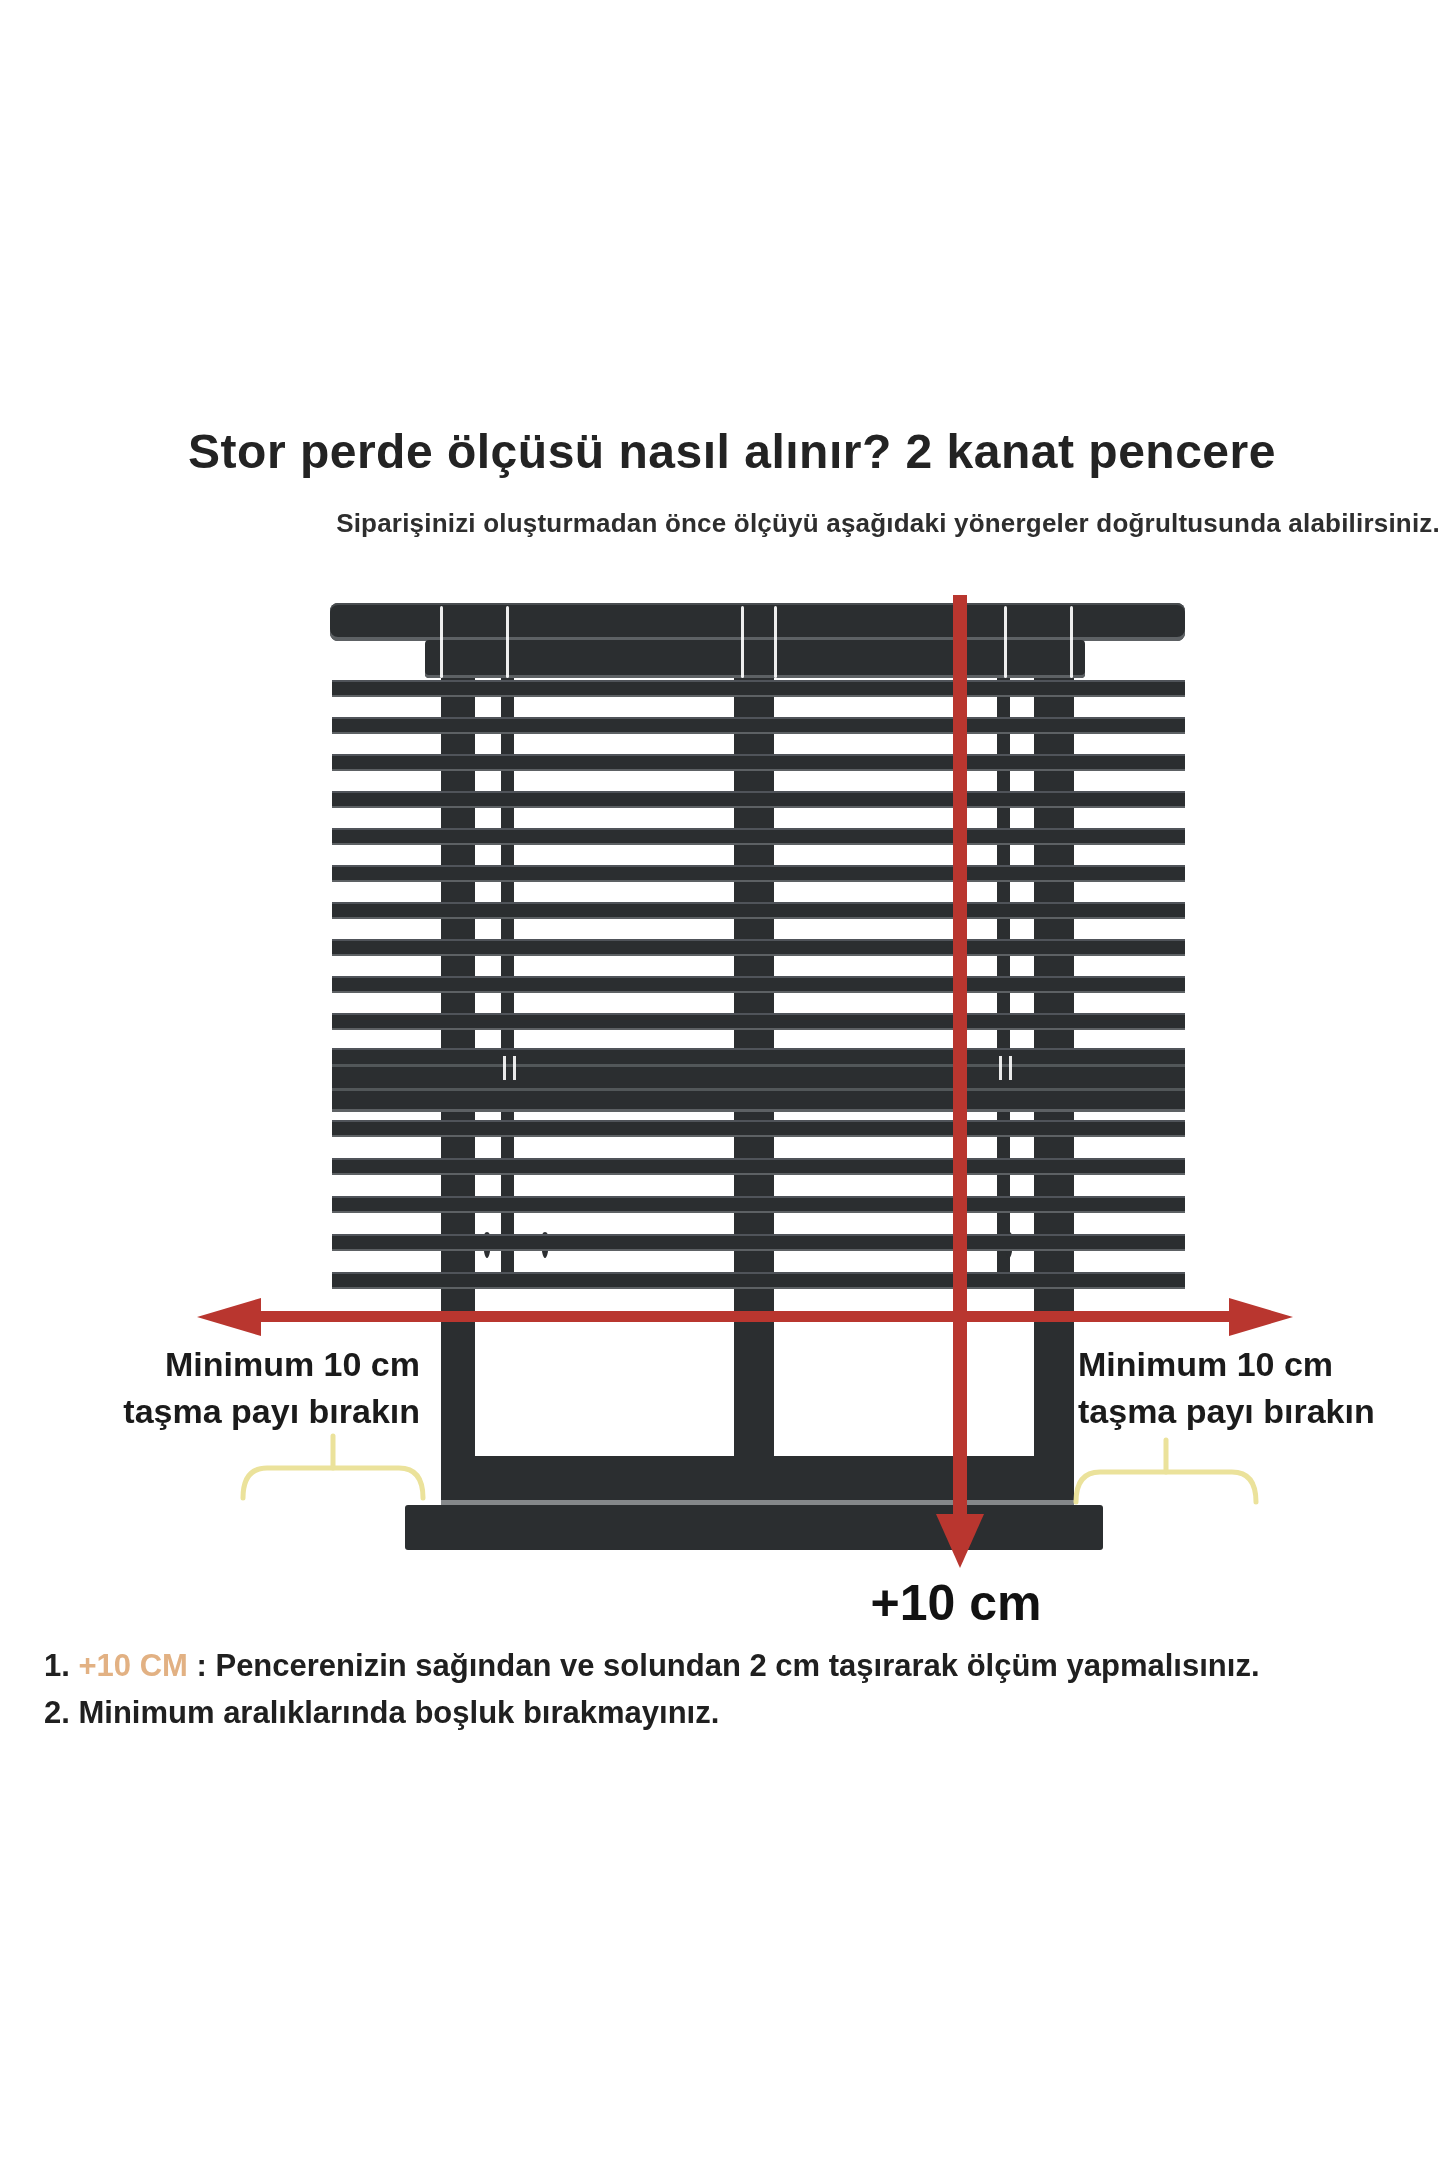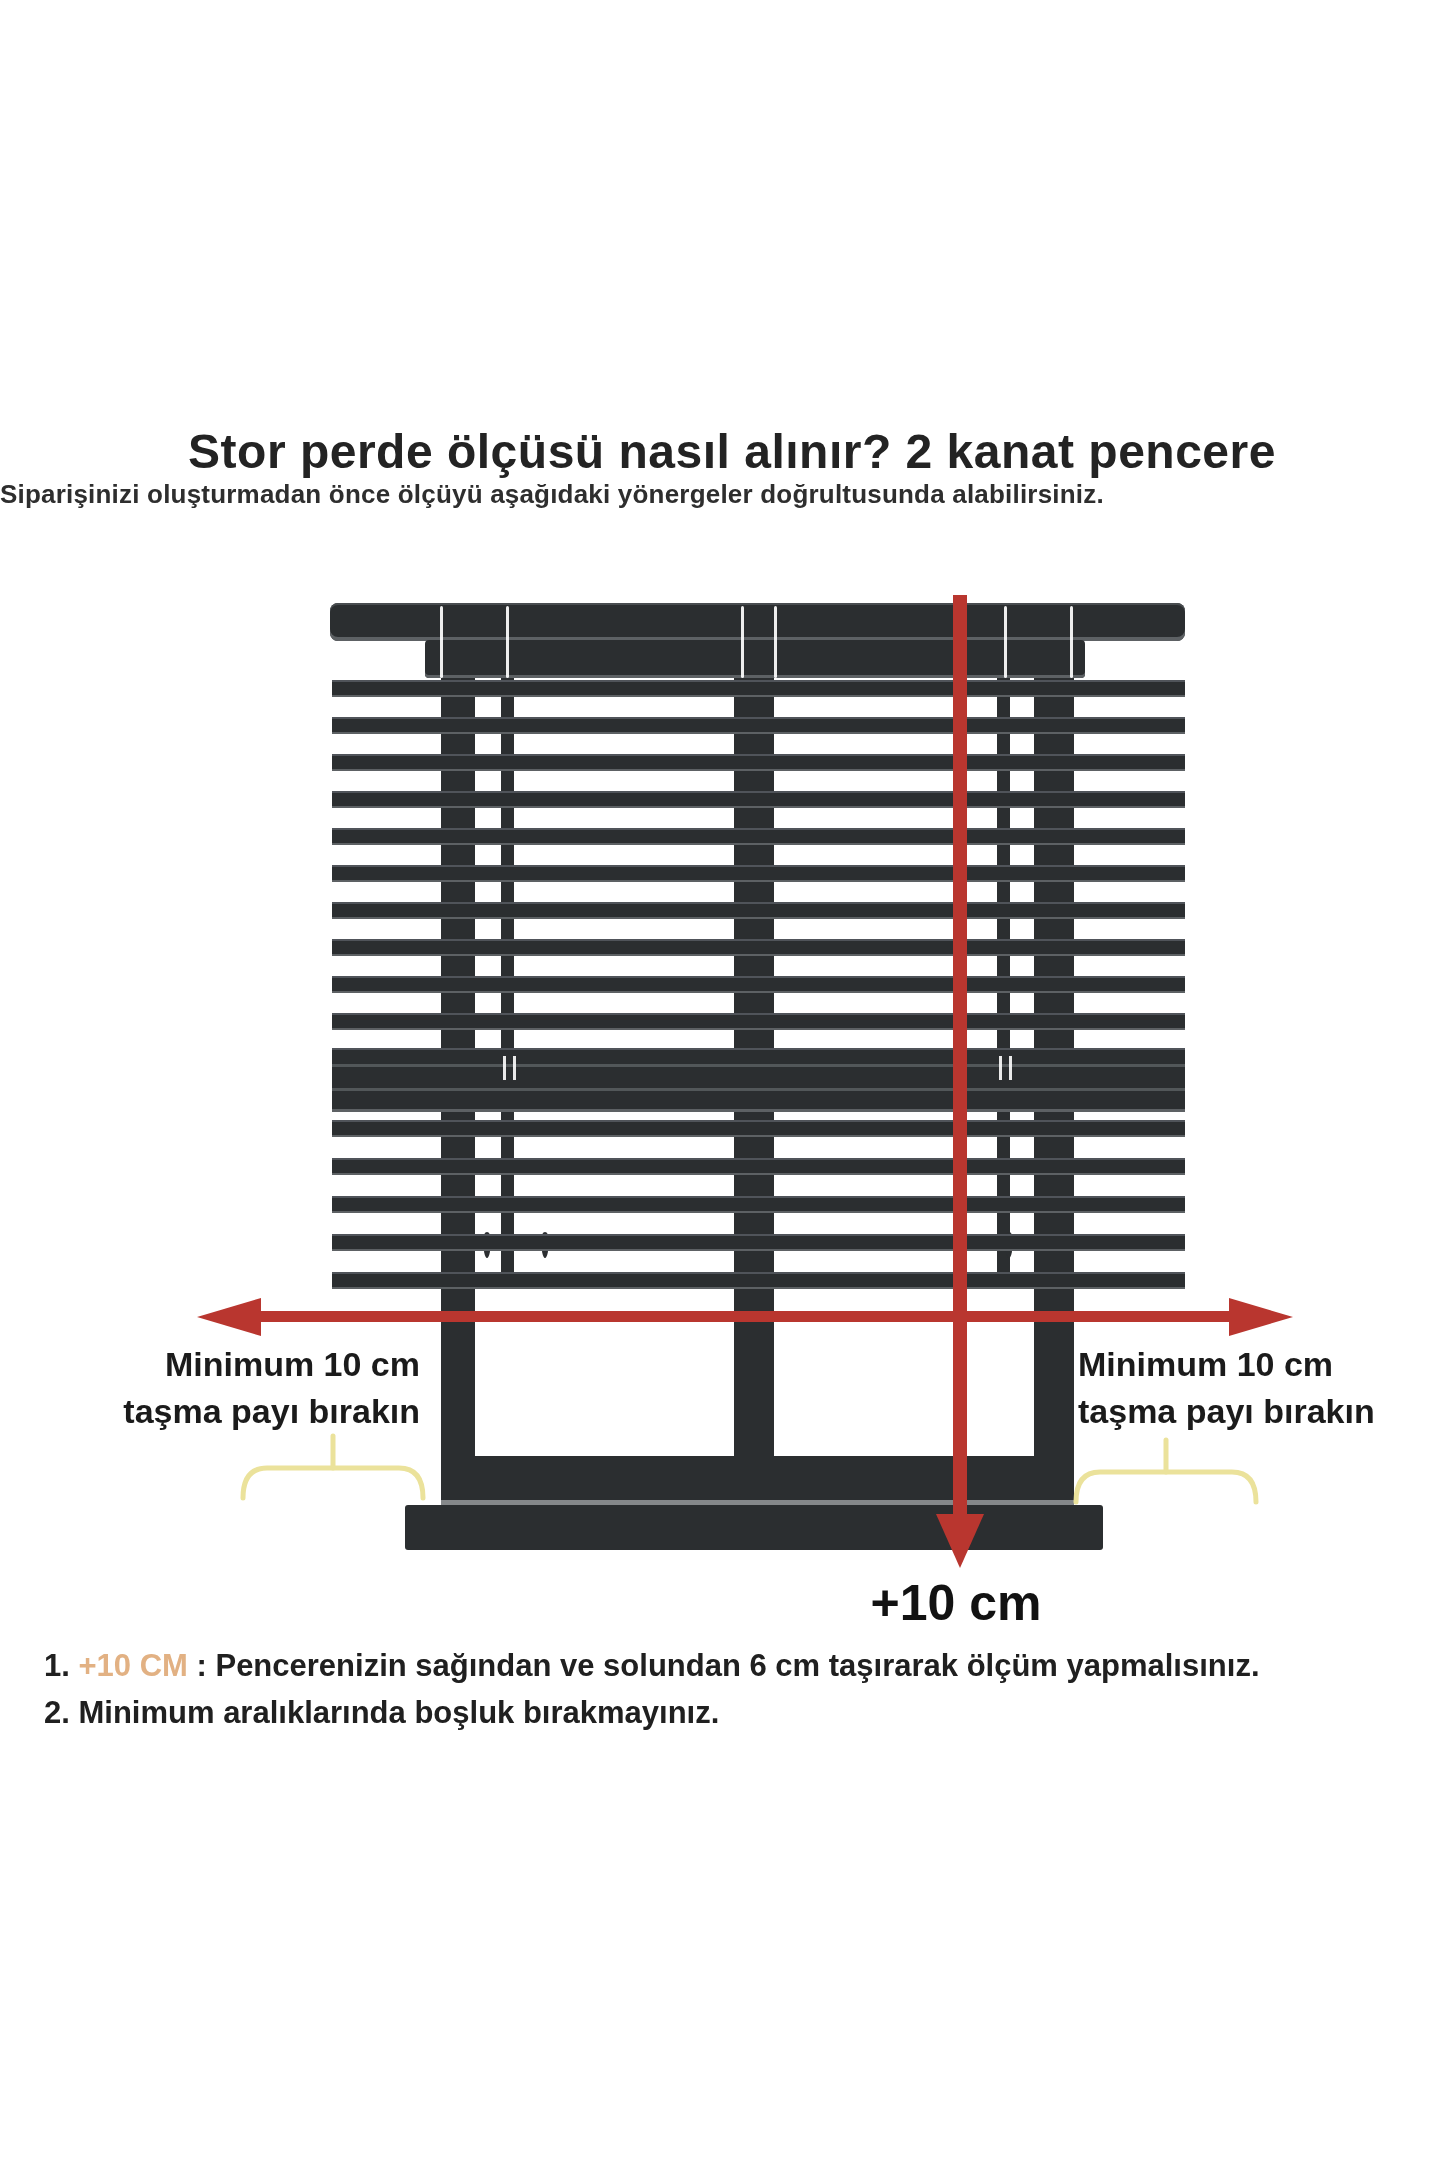--- a/index.html
+++ b/index.html
@@ -9,21 +9,21 @@
     font-family:"Liberation Sans",sans-serif;color:#1b1b1b;
   }
   .abs{position:absolute;}
 
   
   .title{
     left:0;right:0;top:424px;text-align:center;
     font-size:48px;font-weight:600;letter-spacing:.5px;color:#232323;padding-left:24px;
   }
   .subtitle{
-    left:0;right:0;top:479px;text-align:left;
+    left:0;right:0;top:508px;text-align:right;
     font-size:26px;font-weight:600;color:#2e2e2e;letter-spacing:.2px;
   }
 
   
   .post{background:var(--frame);}
   .post-left  {left:441px; top:678px; width:34px; height:828px;}
   .post-center{left:734px; top:678px; width:40px; height:828px;}
   .post-right {left:1034px;top:678px; width:40px; height:828px;}
   .cord{background:var(--frame);width:13px;top:678px;height:600px;}
   .cord-l{left:501px;} .cord-r{left:997px;}
@@ -151,17 +151,17 @@
     </svg>
     <svg class="abs brace brace-right" width="192" height="72" viewBox="0 0 192 72">
       <path d="M6 68 Q6 38 30 38 L162 38 Q186 38 186 68"></path>
       <path d="M96 6 L96 38"></path>
     </svg>
 
     <div class="abs plus10">+10 cm</div>
   </div>
 
   <div class="abs notes">
-    <div><span>1.</span> <span class="hl">+10 CM</span><span> : Pencerenizin sağından ve solundan 6 cm taşırarak ölçüm yapmalısınız.</span></div>
+    <div><span>1.</span> <span class="hl">+10 CM</span><span> : Pencerenizin sağından ve solundan 2 cm taşırarak ölçüm yapmalısınız.</span></div>
     <div><span>2.</span><span> Minimum aralıklarında boşluk bırakmayınız.</span></div>
   </div>
 
 </div>
 
 </body></html>

